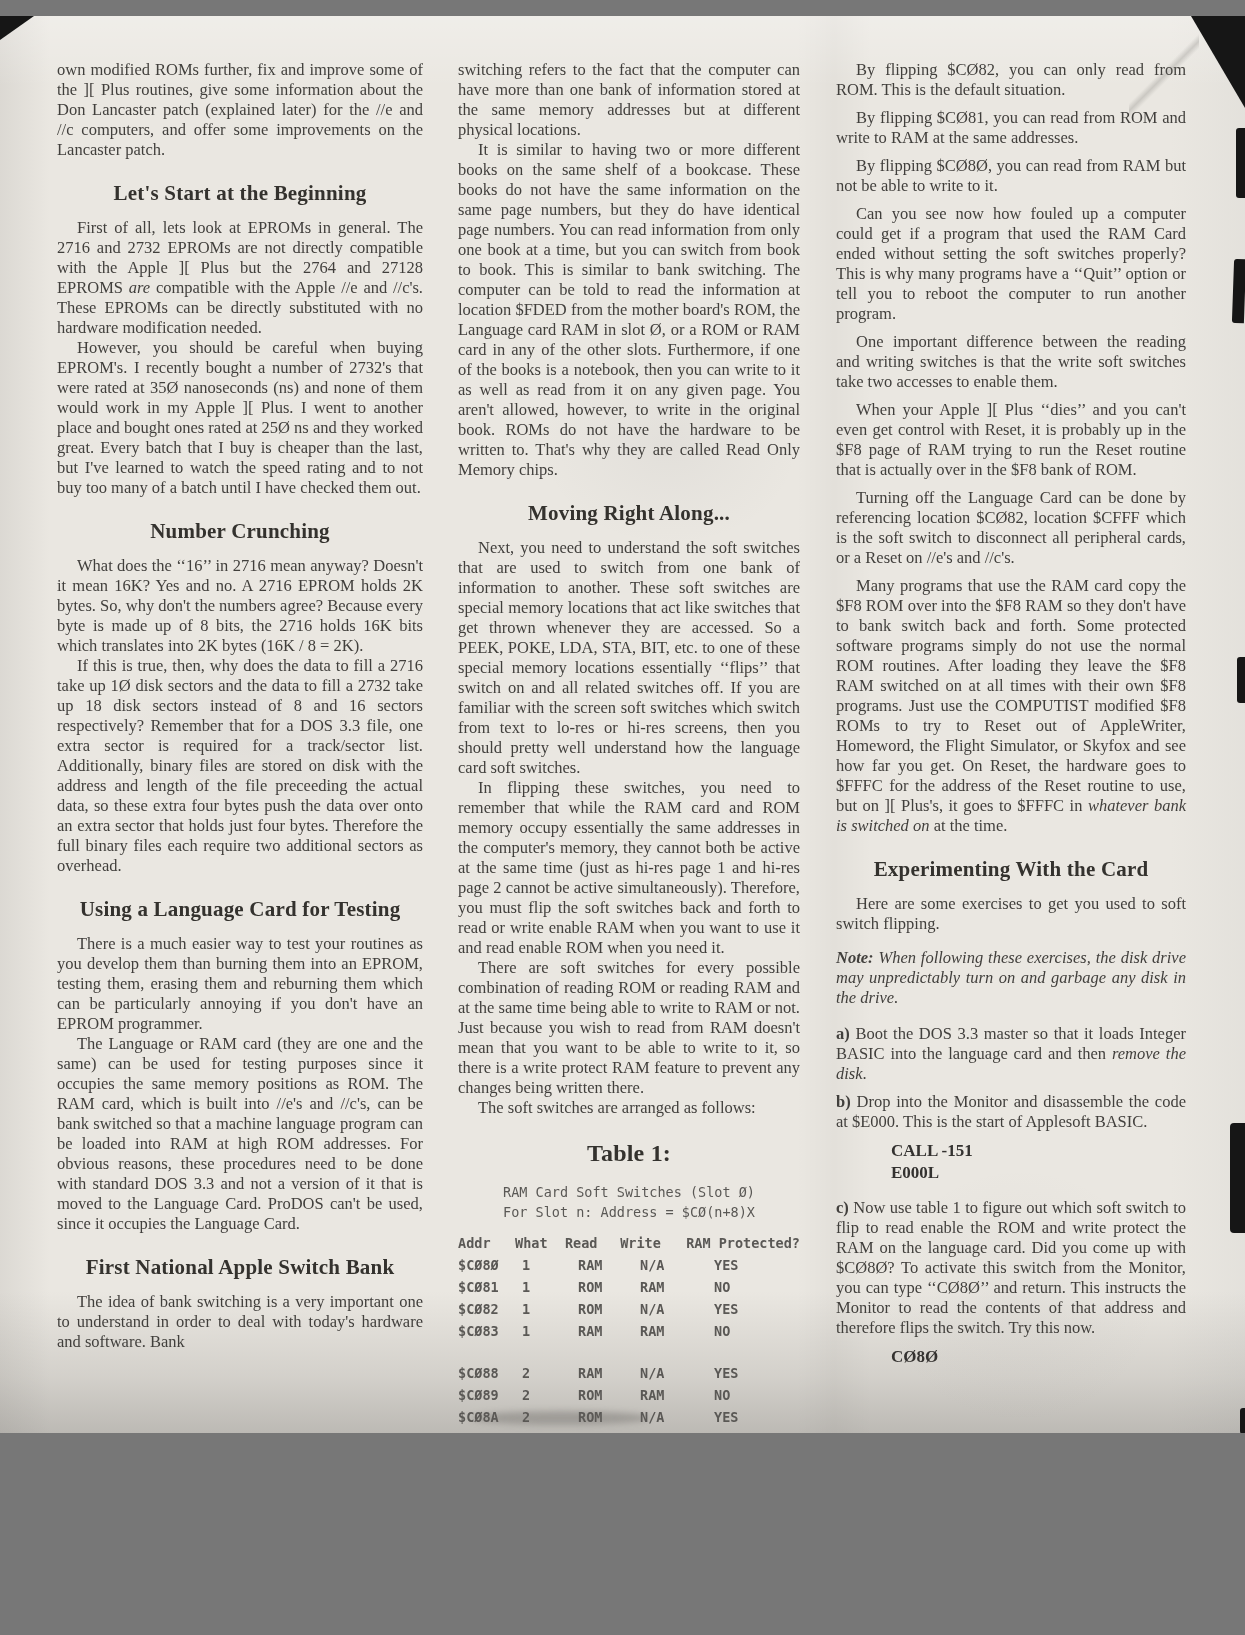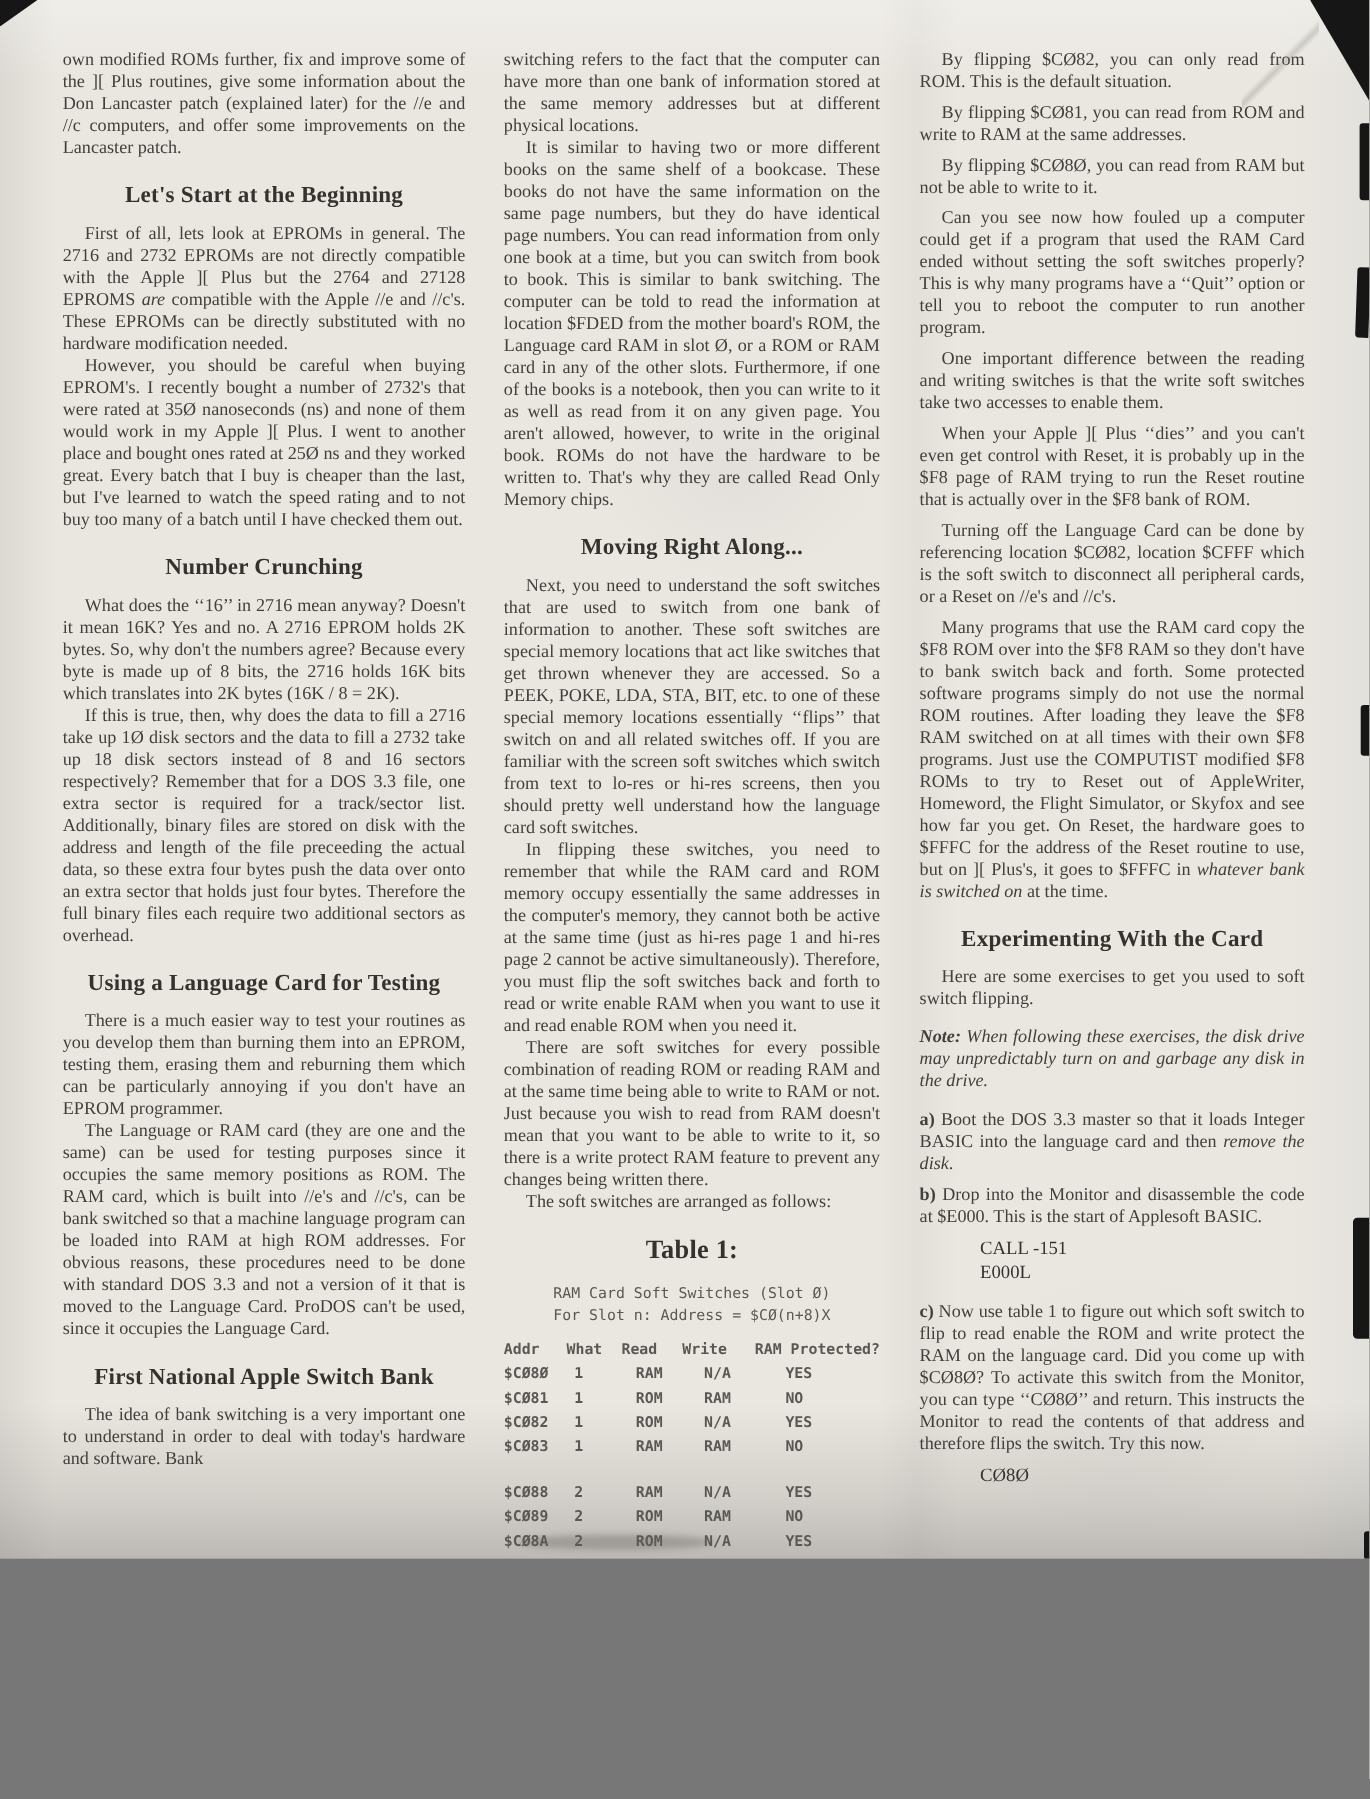--- a/index.html
+++ b/index.html
@@ -1,19 +1,19 @@
 <!DOCTYPE html>
 <html><head>
 <meta charset="utf-8">
 <style>
   html,body{margin:0;padding:0;background:#777;}
   .page{
     position:relative;
     width:1245px;height:1417px;
-    margin:0 auto;
+    margin:16px auto;
     overflow:hidden;
     background:
       linear-gradient(180deg, rgba(255,255,255,.28) 0%, rgba(0,0,0,0) 5%, rgba(0,0,0,0) 90%, rgba(92,90,86,.16) 96%, rgba(82,80,77,.30) 100%),
       linear-gradient(90deg, rgba(130,128,124,.14) 0%, rgba(0,0,0,0) 4%, rgba(0,0,0,0) 64%, rgba(0,0,0,.03) 67%, rgba(0,0,0,0) 70%, rgba(0,0,0,0) 94%, rgba(215,214,210,.35) 100%),
       #eae7e1;
     font-family:"Liberation Serif", serif;
     color:#413f3c;
   }
   .col{
     position:absolute;top:44px;
@@ -45,21 +45,21 @@
   .c-addr{width:64px;}
   .c-bank{width:56px;}
   .c-read{width:62px;}
   .c-write{width:74px;}
   .c-prot{flex:0 0 auto;}
   .bankgap{height:20px;}
   .note{font-style:italic;margin:14px 0 16px 0 !important;}
   .note b{font-style:italic;}
   .codeblock{
     margin:6px 0 14px 55px;
-    font-weight:normal;font-size:17px;line-height:22px;
+    font-weight:bold;font-size:17px;line-height:22px;
     color:#343230;text-align:left;
   }
   .footer-page{
     position:absolute;left:60px;top:1546px;
     font-size:21px;font-weight:bold;color:#3a3835;
   }
   .footer-mag{
     position:absolute;left:408px;top:1548px;
     font-family:"DejaVu Serif", serif;
     font-size:18px;color:#46443f;letter-spacing:.6px;

